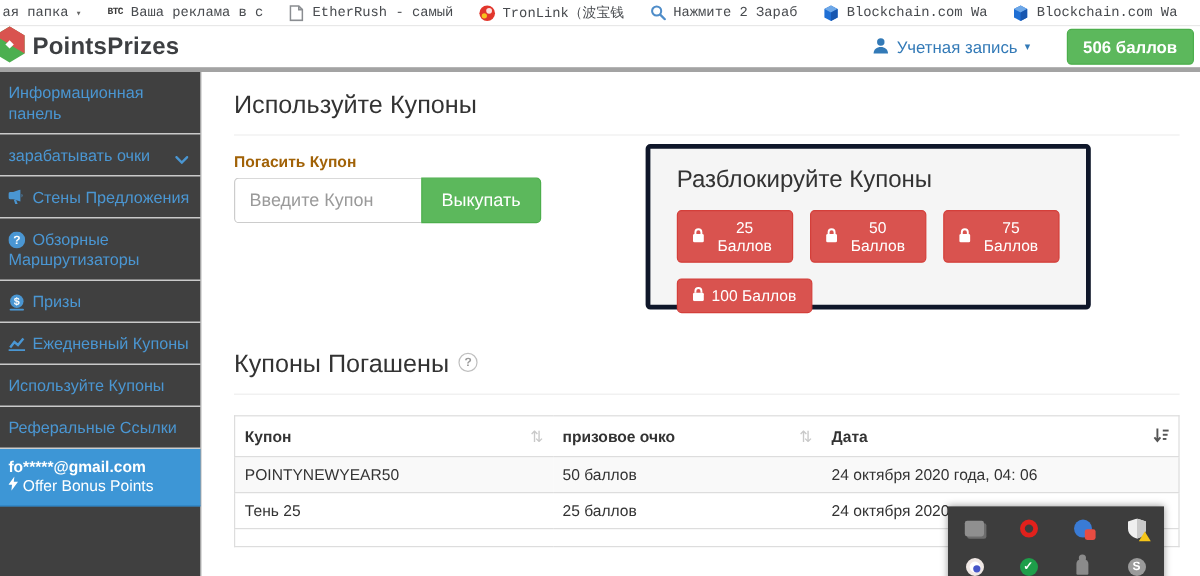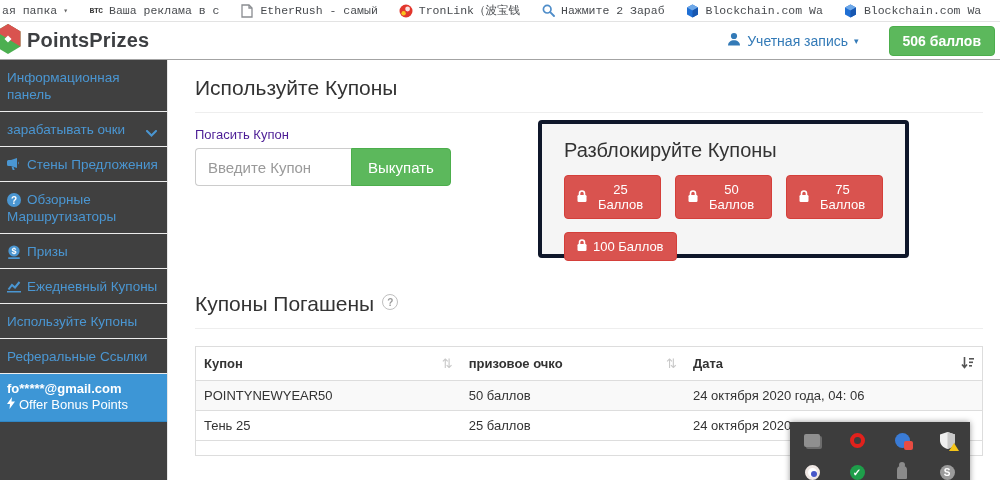--- a/index.html
+++ b/index.html
@@ -14,21 +14,21 @@
   }
   .bm-item{ display:flex; align-items:center; gap:6px; cursor:pointer;font-family:Liberation Mono, monospace; }
   .bm-caret{ font-size:8px; color:#666; }
   .bm-ico{ width:14px; height:14px; display:inline-flex; align-items:center; justify-content:center; flex:0 0 auto; }
   .bm-btc{ font-size:8px; font-weight:700; color:#3a3a3a; letter-spacing:-0.5px; }
   .bm-spacer{ flex:1; }
   .bm-other{ color:#3c4043; display:flex; gap:5px; align-items:center; }
 
   
   .site-header{
-    height:38px; background:#fff; border-bottom:1px solid #a3a3a3;
+    height:38px; background:#fff; border-bottom:4px solid #a3a3a3;
     display:flex; align-items:center; position:relative;
   }
   .brand{ display:flex; align-items:center; margin-left:-7px; gap:4px; }
   .brand-name{ font-size:20px; font-weight:700; color:#3d3f42; letter-spacing:0.2px; }
   .hdr-right{ margin-left:auto; display:flex; align-items:center; }
   .account-link{ color:#337ab7; font-size:14px; display:flex; align-items:center; gap:6px; cursor:pointer; }
   .account-caret{ font-size:9px; }
   .points-badge{
     background:#5cb85c; border:1px solid #4cae4c; color:#fff; font-weight:700;
     font-size:14px; padding:6px 13px; border-radius:4px; margin:0 5px 0 30px; cursor:pointer;
@@ -55,21 +55,21 @@
 
   
   .main{
     position:absolute; left:168px; top:60px; right:0; bottom:0;
     background:#fff; padding:16px 17px 0 27px; overflow:hidden;
   }
   .page-title{ font-size:21px; font-weight:500; color:#333; }
   .rule{ border-bottom:1px solid #eee; margin-top:12px; }
 
   .redeem-block{ margin-top:14px; width:245px; }
-  .redeem-label{ font-size:13px; font-weight:400; color:#4c1d95; margin-bottom:6px; }
+  .redeem-label{ font-size:13px; font-weight:700; color:#a16207; margin-bottom:6px; }
   .input-group{ display:flex; }
   .coupon-input{
     width:156px; height:38px; border:1px solid #ccc; border-right:none;
     border-radius:4px 0 0 4px; padding:0 12px; font-size:15px; color:#555;
     font-family:"Liberation Sans", sans-serif; outline:none;
   }
   .coupon-input::placeholder{ color:#9a9a9a; }
   .redeem-btn{
     height:38px; background:#5cb85c; border:1px solid #4cae4c; color:#fff;
     font-size:15px; padding:0 16px; border-radius:0 4px 4px 0; cursor:pointer;

